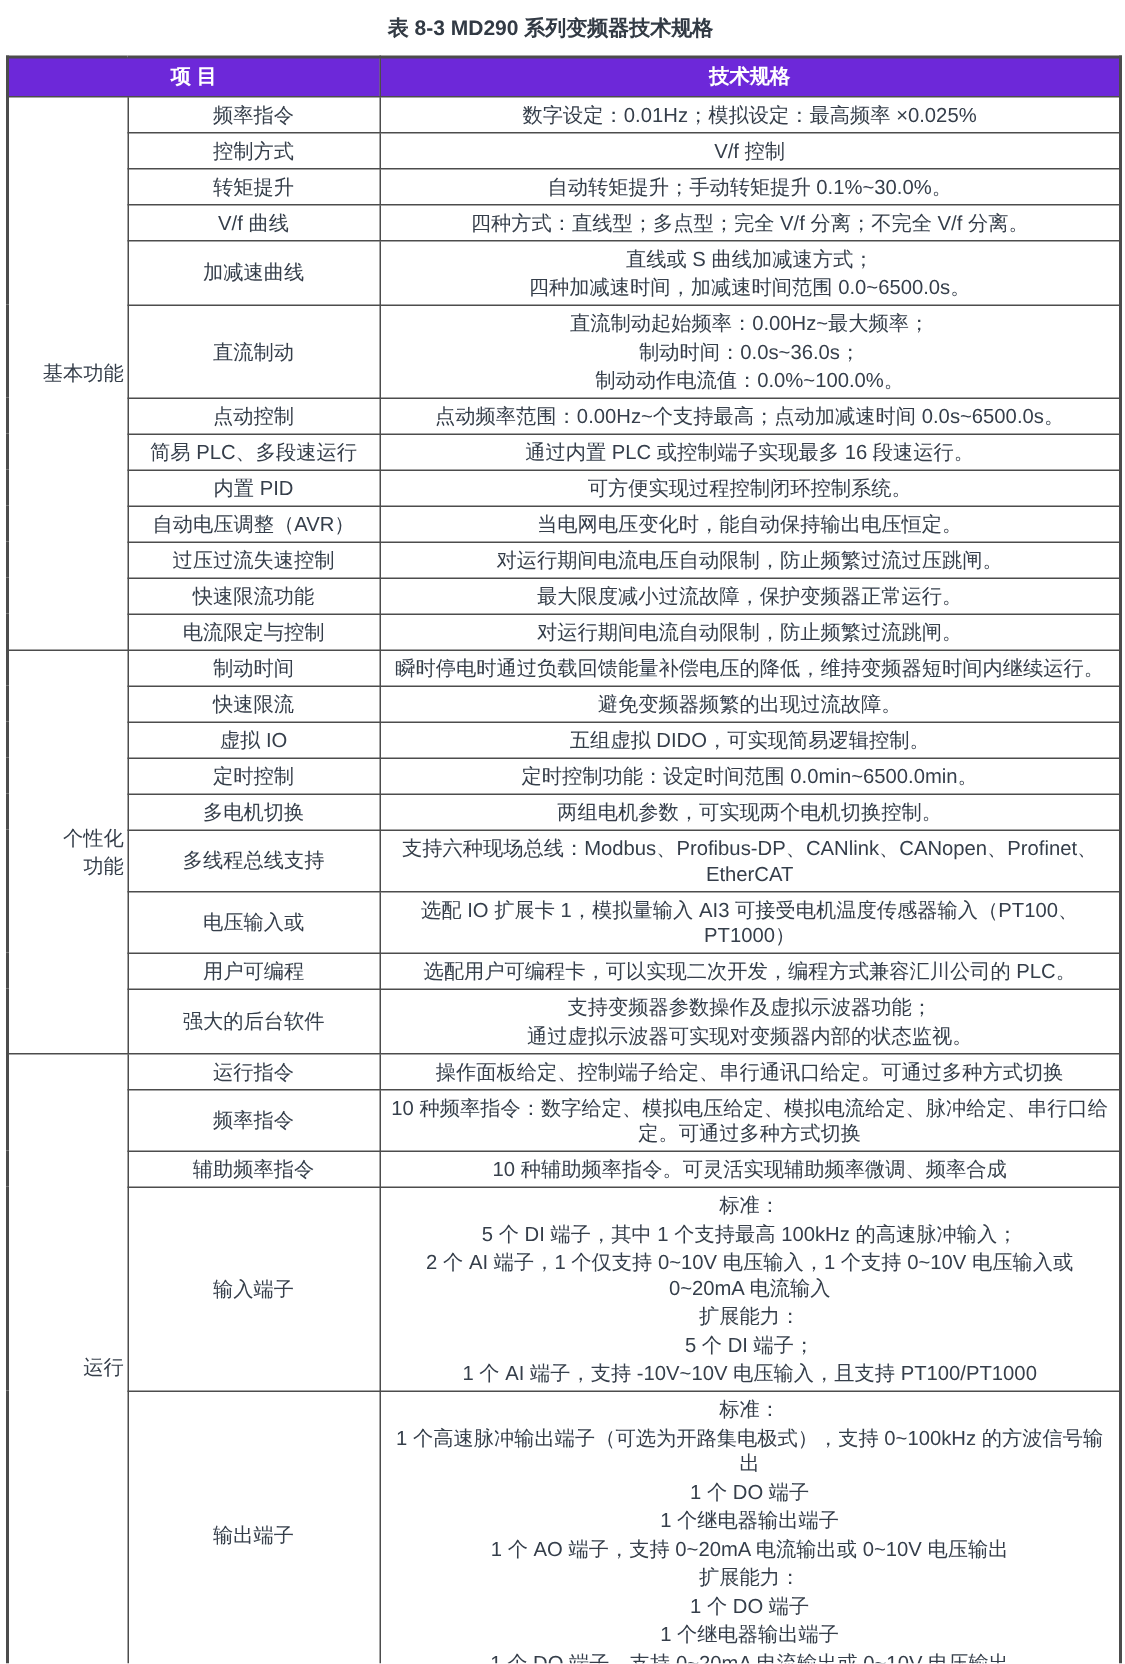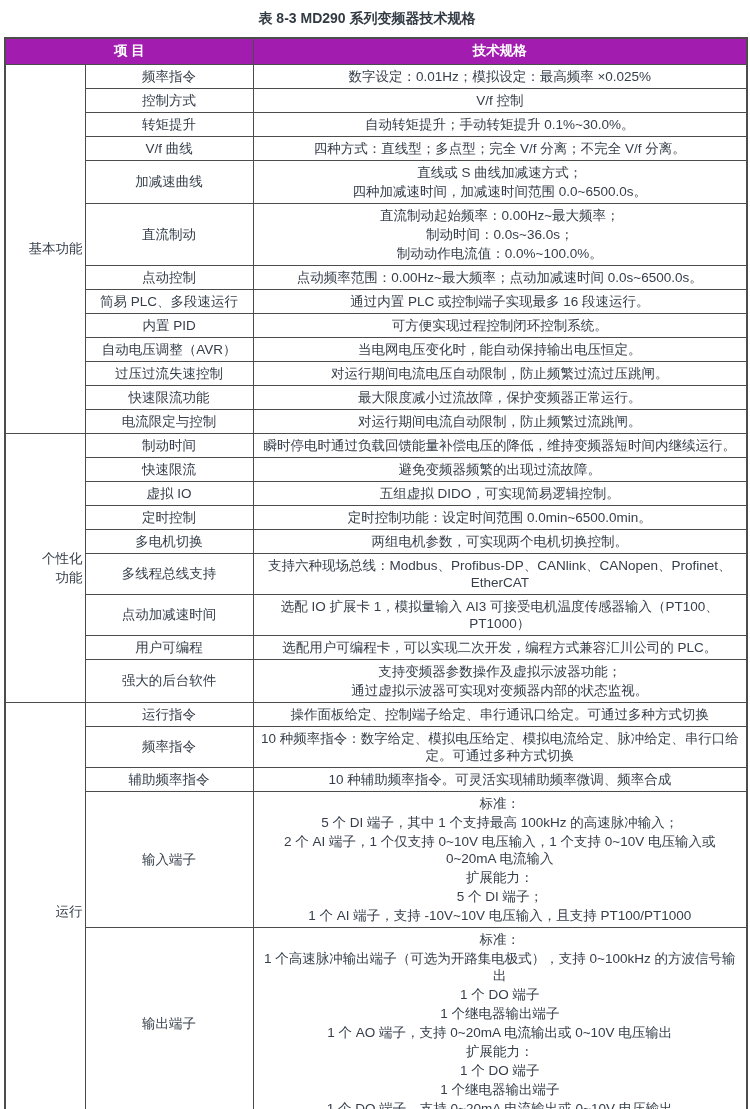--- a/index.html
+++ b/index.html
@@ -30,21 +30,21 @@
     border: 2px solid #4c4c4c;
   }
   col.c1 { width: 80px; }
   col.c2 { width: 168px; }
   col.c3 { width: 494px; }
   th, td {
     border: 1px solid #4c4c4c;
     box-sizing: border-box;
   }
   th {
-    background: #a21caf;
+    background: #6d28d9;
     color: #ffffff;
     font-size: 13.5px;
     font-weight: 700;
     height: 26px;
     text-align: center;
     padding: 0;
   }
   td {
     font-size: 13.5px;
     color: #353e4a;
@@ -127,21 +127,21 @@
           <td class="item">直流制动</td>
           <td class="spec-cell">
             <p>直流制动起始频率：0.00Hz~最大频率；</p>
             <p>制动时间：0.0s~36.0s；</p>
             <p>制动动作电流值：0.0%~100.0%。</p>
           </td>
         </tr>
         <tr>
           <td class="item">点动控制</td>
           <td class="spec-cell">
-            <p>点动频率范围：0.00Hz~最大频率；点动加减速时间 0.0s~6500.0s。</p>
+            <p>点动频率范围：0.00Hz~个支持最高；点动加减速时间 0.0s~6500.0s。</p>
           </td>
         </tr>
         <tr>
           <td class="item">简易 PLC、多段速运行</td>
           <td class="spec-cell">
             <p>通过内置 PLC 或控制端子实现最多 16 段速运行。</p>
           </td>
         </tr>
         <tr>
           <td class="item">内置 PID</td>
@@ -205,21 +205,21 @@
             <p>两组电机参数，可实现两个电机切换控制。</p>
           </td>
         </tr>
         <tr>
           <td class="item">多线程总线支持</td>
           <td class="spec-cell">
             <p>支持六种现场总线：Modbus、Profibus-DP、CANlink、CANopen、Profinet、EtherCAT</p>
           </td>
         </tr>
         <tr>
-          <td class="item">点动加减速时间</td>
+          <td class="item">电压输入或</td>
           <td class="spec-cell">
             <p>选配 IO 扩展卡 1，模拟量输入 AI3 可接受电机温度传感器输入（PT100、PT1000）</p>
           </td>
         </tr>
         <tr>
           <td class="item">用户可编程</td>
           <td class="spec-cell">
             <p>选配用户可编程卡，可以实现二次开发，编程方式兼容汇川公司的 PLC。</p>
           </td>
         </tr>

